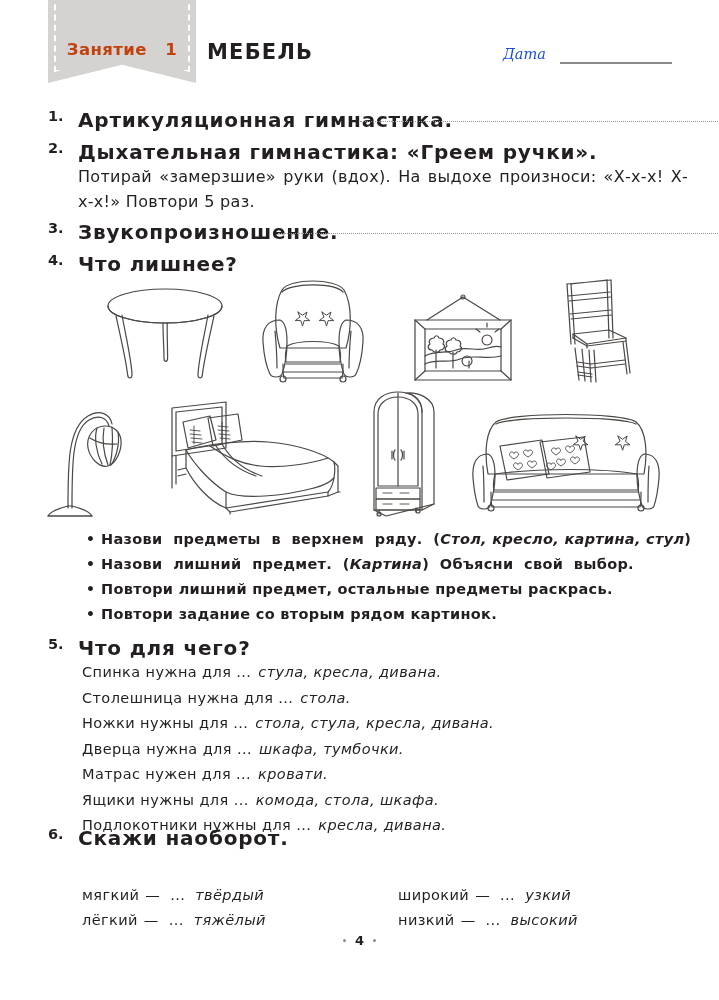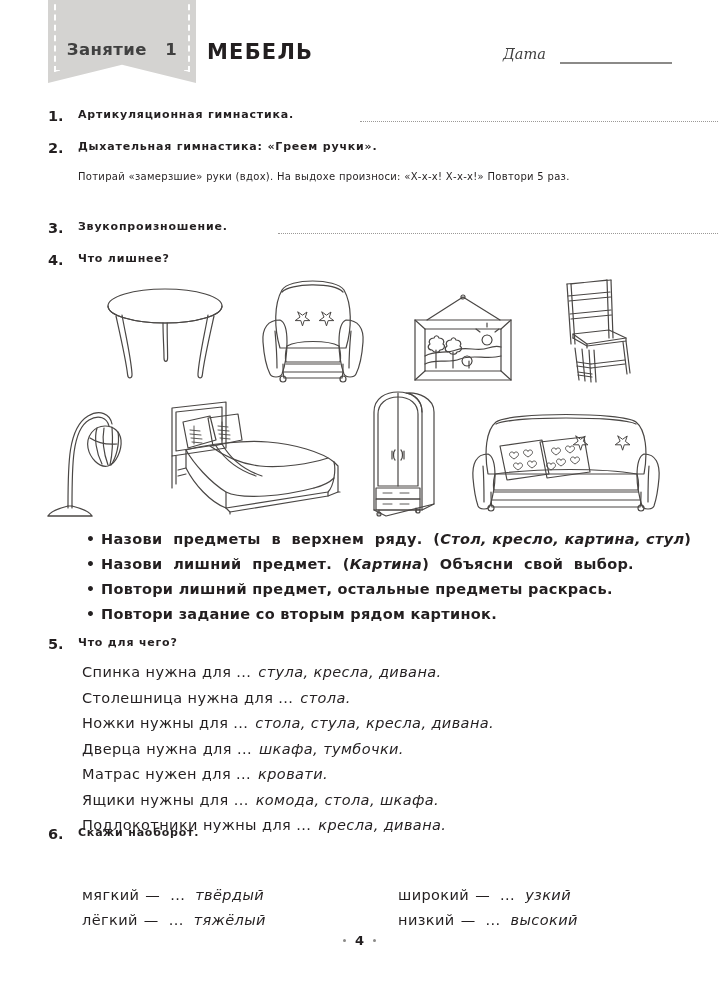--- a/index.html
+++ b/index.html
@@ -46,40 +46,40 @@
   }
   .ribbon-label {
     position: absolute;
     left: 48px;
     top: 40px;
     width: 148px;
     text-align: center;
     font-size: 16.5px;
     font-weight: bold;
     letter-spacing: 0.4px;
-    color: #404040;
+    color: #c2410c;
     white-space: pre;
   }
   .unit-title {
     position: absolute;
     left: 207px;
     top: 40px;
     font-size: 21px;
     font-weight: bold;
     letter-spacing: 1.2px;
     color: #231f20;
   }
   .date-label {
     position: absolute;
     left: 503px;
     top: 46px;
     font-family: "DejaVu Serif", "Liberation Serif", serif;
     font-style: italic;
     font-size: 14.5px;
-    color: #404040;
+    color: #1d4ed8;
   }
   .date-line {
     position: absolute;
     left: 560px;
     top: 62px;
     width: 112px;
     height: 0;
     border-top: 2px solid #8b8a88;
   }
 
@@ -94,34 +94,34 @@
     left: 0;
     top: 0;
     width: 26px;
     font-size: 14.5px;
     font-weight: bold;
   }
   .task-head {
     position: absolute;
     left: 30px;
     top: 0;
-    font-size: 11px;
+    font-size: 20px;
     font-weight: bold;
     letter-spacing: 0.8px;
     white-space: nowrap;
   }
   .dotline {
     position: absolute;
     height: 0;
     border-top: 1.5px dotted #9b9997;
   }
   .task-body {
     position: absolute;
     left: 30px;
-    font-size: 10px;
+    font-size: 16px;
     line-height: 25px;
     letter-spacing: 0.3px;
     text-align: justify;
     color: #231f20;
   }
 
   
   #task1 { top: 108px; }
   #task1 .dotline { left: 312px; top: 13px; width: 376px; }
   

